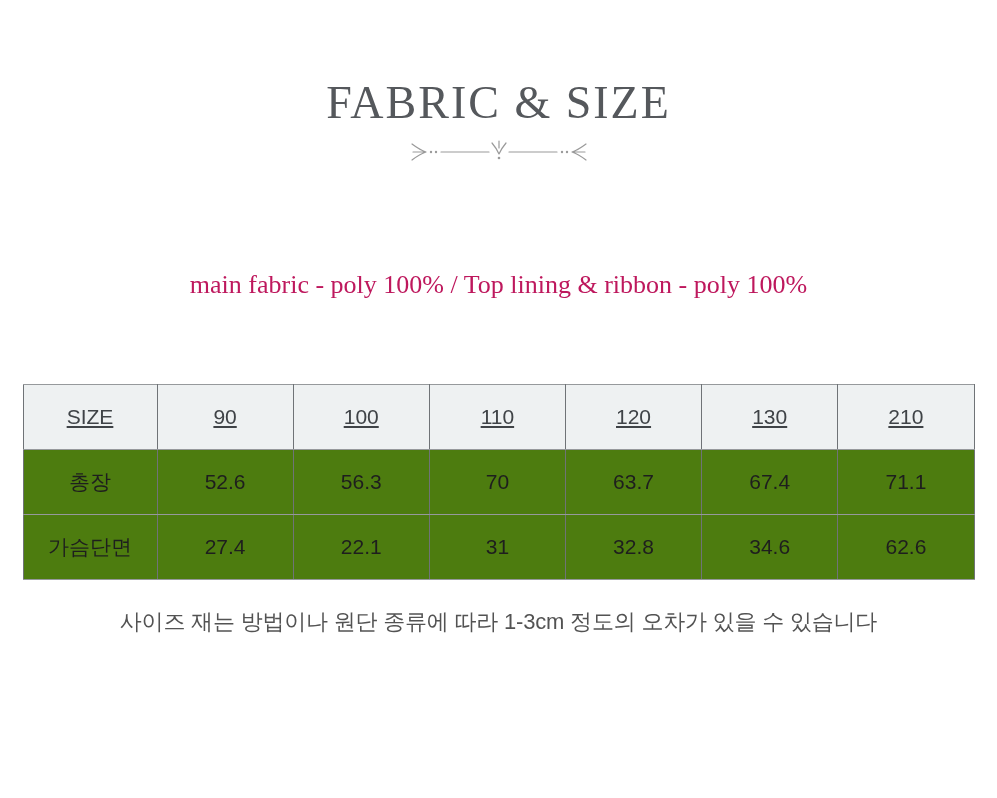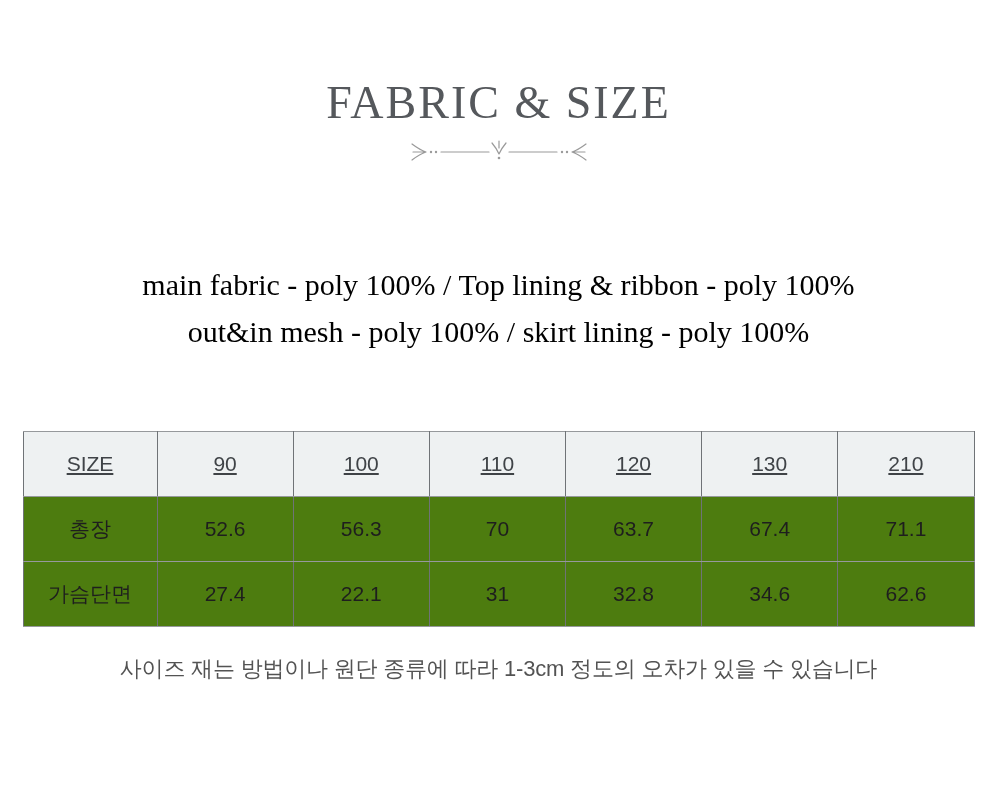--- a/index.html
+++ b/index.html
@@ -27,22 +27,22 @@
     text-align: center;
   }
   .divider {
     margin-top: 10px;
     color: #9a9a9a;
   }
   .fabric-block {
     margin-top: 92px;
     text-align: center;
     font-family: "Liberation Serif", serif;
-    font-size: 30px;
-    color: #000000;
+    font-size: 26px;
+    color: #be185d;
     line-height: 47px;
   }
   .table-wrap {
     margin-top: 76px;
     width: 952px;
   }
   table.size-table {
     width: 100%;
     border-collapse: collapse;
     table-layout: fixed;
@@ -99,21 +99,20 @@
 
       <circle cx="153" cy="13" r="1.2" fill="#9a9a9a" stroke="none"></circle>
       <circle cx="158" cy="13" r="1.2" fill="#9a9a9a" stroke="none"></circle>
 
       <path d="M177,5 Q169,11 163,13 M177,21 Q169,15 163,13 M176,13 H163"></path>
     </svg>
   </div>
 
   <div class="fabric-block">
     <div>main fabric - poly 100% / Top lining &amp; ribbon - poly 100%</div>
-    <div>out&amp;in mesh - poly 100% / skirt lining - poly 100%</div>
   </div>
 
   <div class="table-wrap">
     <table class="size-table">
       <colgroup>
         <col class="label-col">
         <col>
           <col>
           <col>
           <col>

